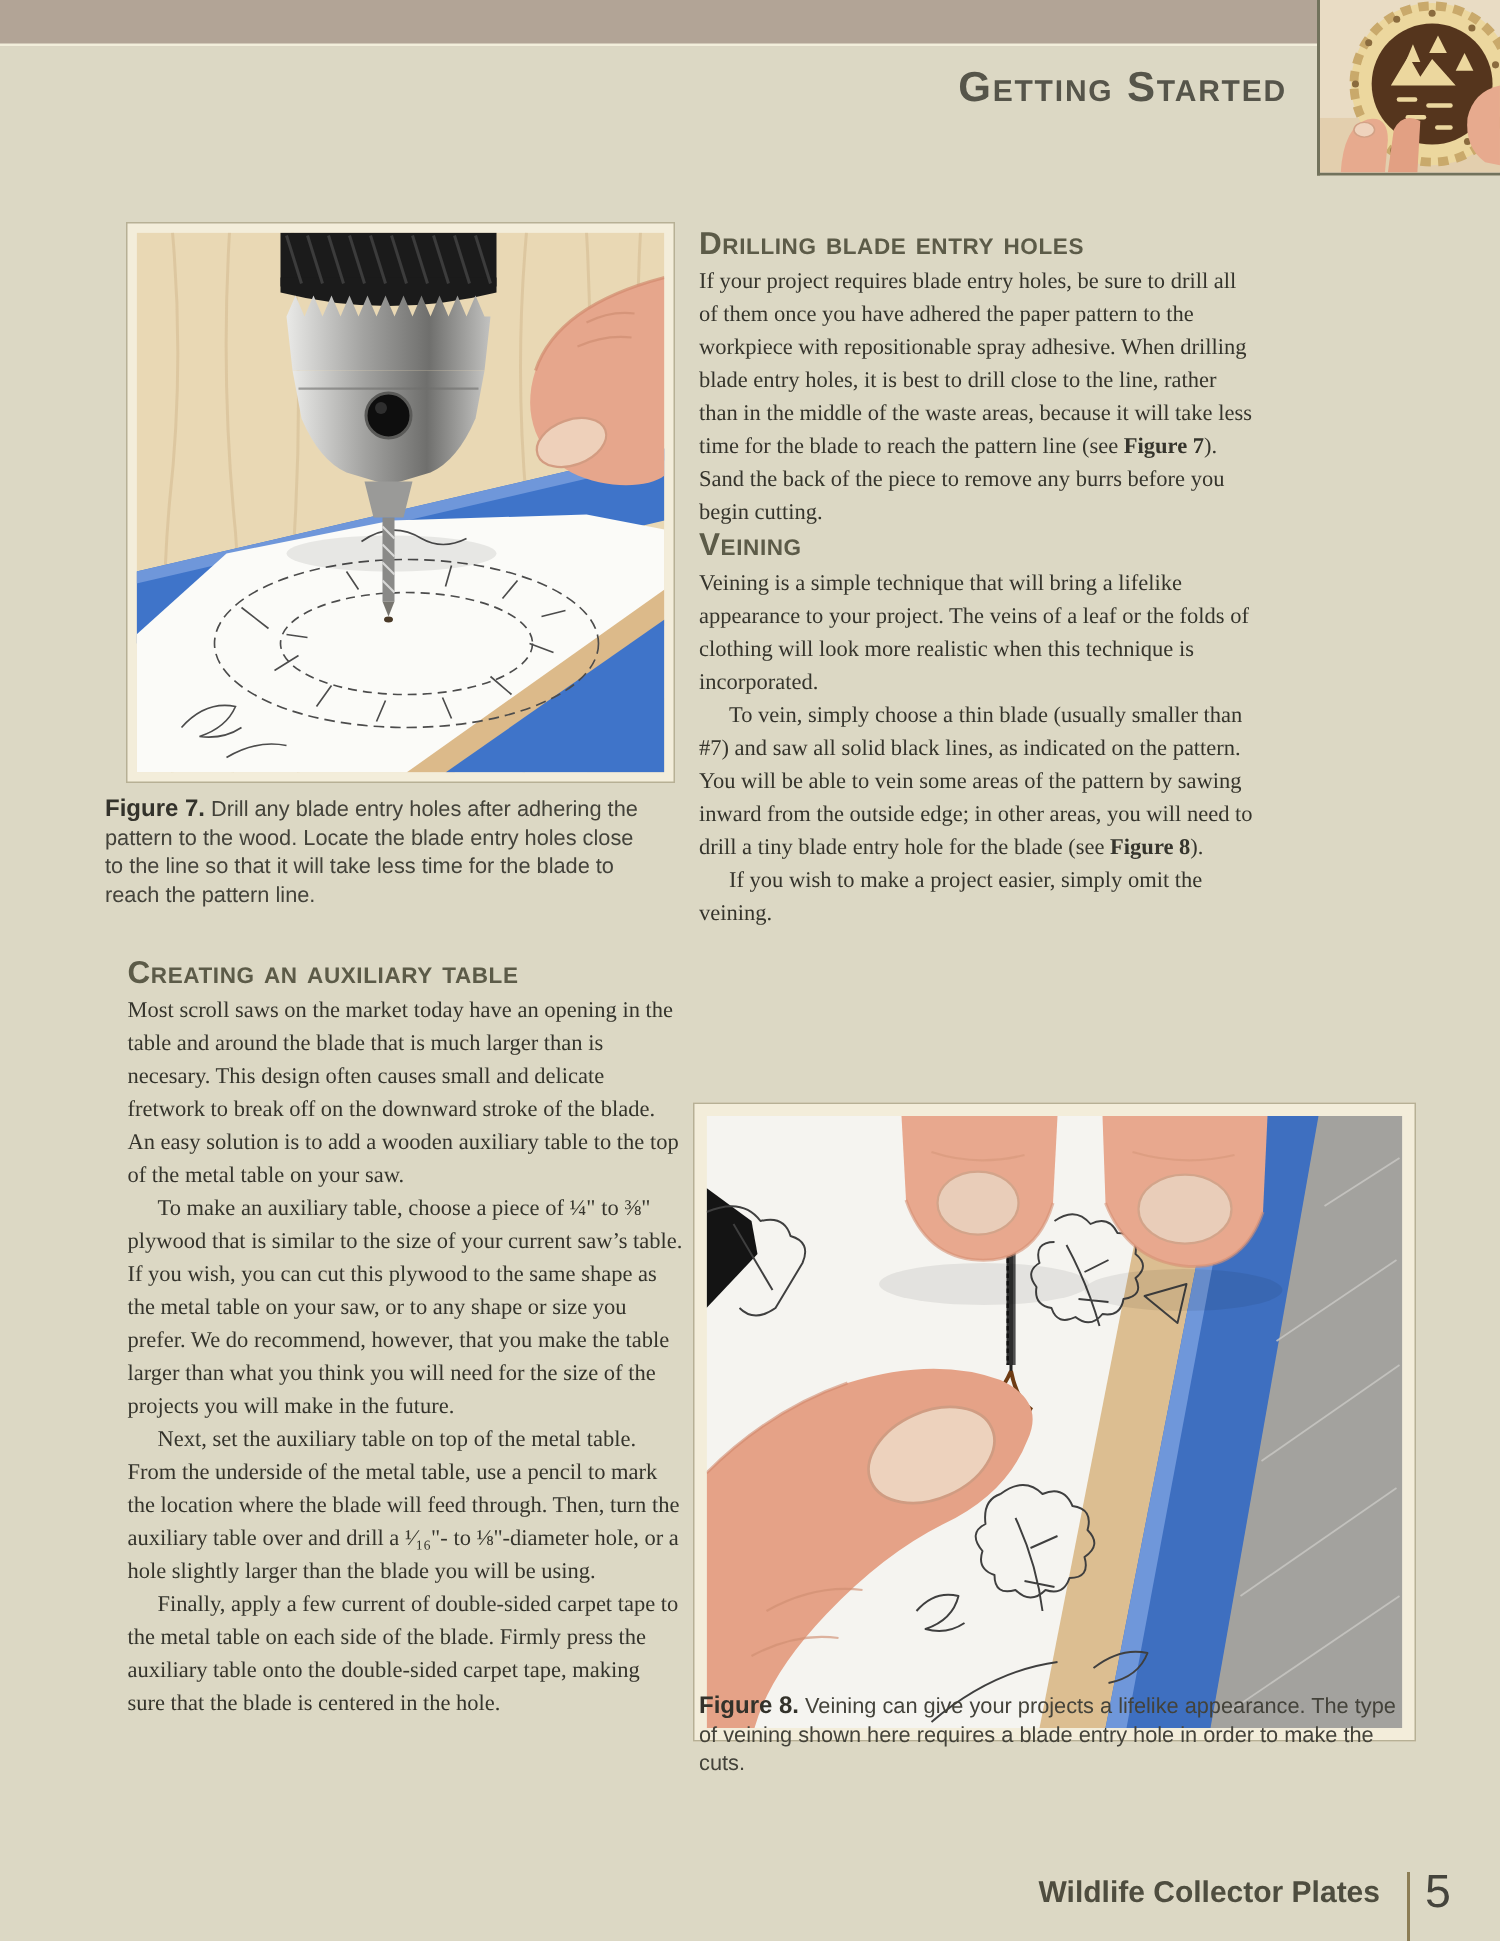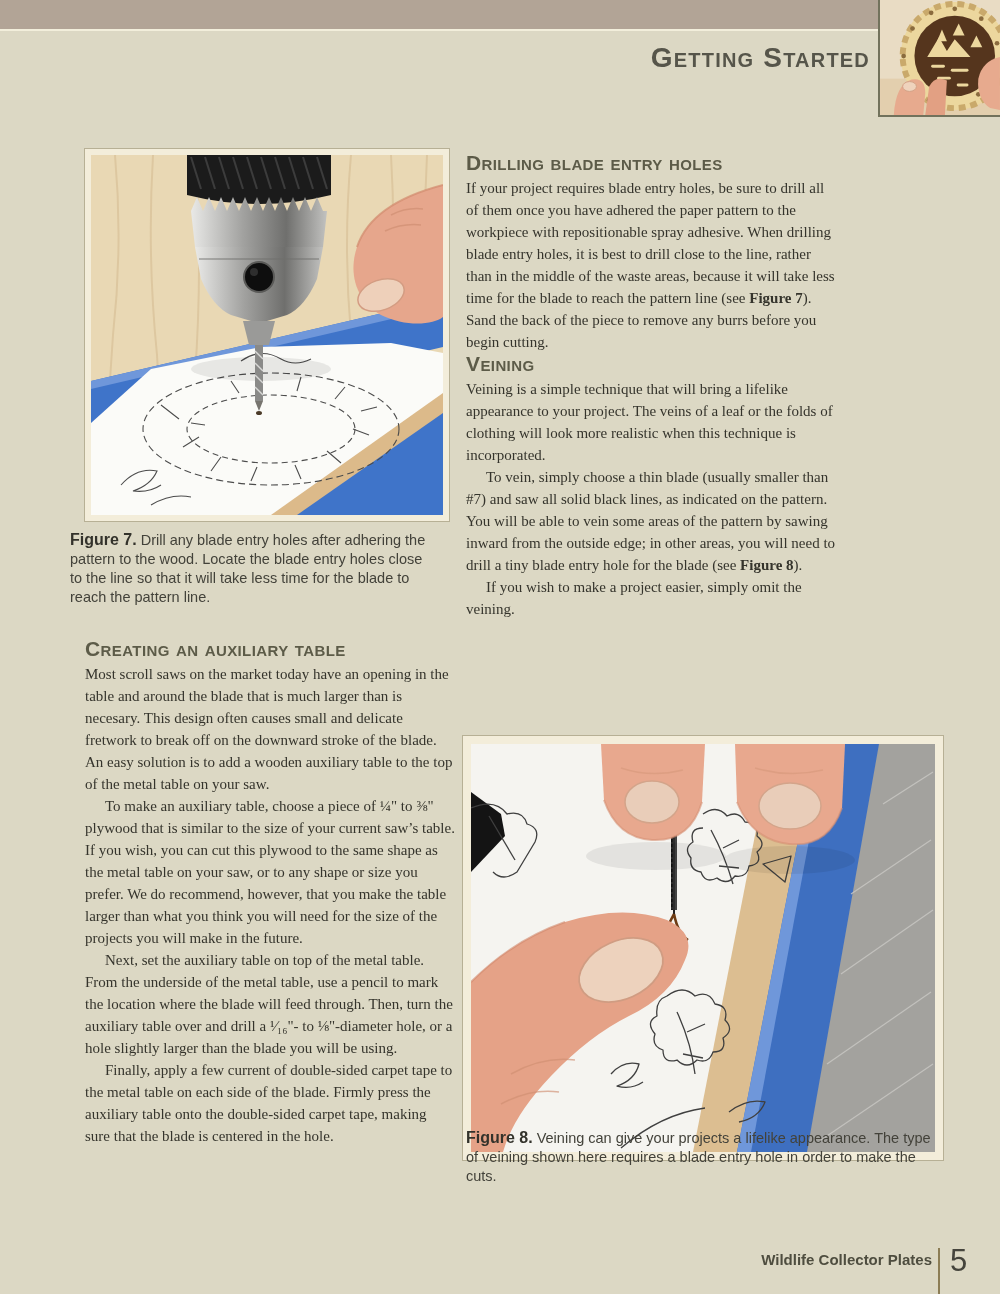--- a/index.html
+++ b/index.html
@@ -3,21 +3,21 @@
 <meta charset="utf-8">
 <style>
   * { box-sizing: border-box; }
   html,body { margin:0; padding:0; }
   body { width:1000px; height:1294px; font-family:"Liberation Serif","DejaVu Serif",serif; }
   .page { position:relative; width:1000px; height:1294px; background:#dcd8c4; overflow:hidden; }
 
   .topbar { position:absolute; top:0; left:0; width:1000px; height:31px;
             background:#b2a496; border-bottom:2px solid #f2eedb; }
 
-  .page-heading { position:absolute; top:42px; right:130px; margin:0;
+  .page-heading { position:absolute; top:42px; right:142px; margin:0;
     font-family:"Liberation Sans","DejaVu Sans",sans-serif; font-weight:700;
     font-variant-caps:small-caps; font-size:28px; letter-spacing:1.2px; color:#56554a; }
 
   .corner-photo { position:absolute; top:0; left:878px; width:122px; height:117px;
     border-left:2px solid #72725c; border-bottom:2px solid #72725c; background:#ecdfca; }
   .corner-photo svg, .fig svg { display:block; width:100%; height:100%; }
 
   .fig { position:absolute; margin:0; background:#f3edda; border:1px solid #b7b095; }
   .fig-inner { width:100%; height:100%; overflow:hidden; }
   .fig7 { left:84px;  top:148px; width:366px; height:374px; padding:6px; }
@@ -35,23 +35,23 @@
 
   .h2 { margin:0 0 3px 0; font-family:"Liberation Sans","DejaVu Sans",sans-serif;
     font-weight:700; font-variant-caps:small-caps; font-size:21px; line-height:22px;
     letter-spacing:0.4px; color:#5c5b48; }
   .h2.gap { }
 
   .col p { margin:0; font-size:15px; line-height:22px; color:#35342c; }
   .col p.ind { text-indent:20px; }
   .figref { font-weight:700; }
 
-  .book-title { position:absolute; top:1251px; right:68px;
+  .book-title { position:absolute; top:1251px; right:80px;
     font-family:"Liberation Sans","DejaVu Sans",sans-serif; font-weight:700;
-    font-size:15px; color:#4e4d3f; }
+    font-size:20px; color:#4e4d3f; }
   .foot-bar { position:absolute; left:938px; top:1248px; width:2px; height:46px; background:#8c7d55; }
   .page-num { position:absolute; left:950px; top:1243px;
     font-family:"Liberation Sans","DejaVu Sans",sans-serif; font-size:31px; color:#45443c; }
 </style>
 </head>
 <body>
 
 <div class="page">
 
   <div class="topbar"></div>

